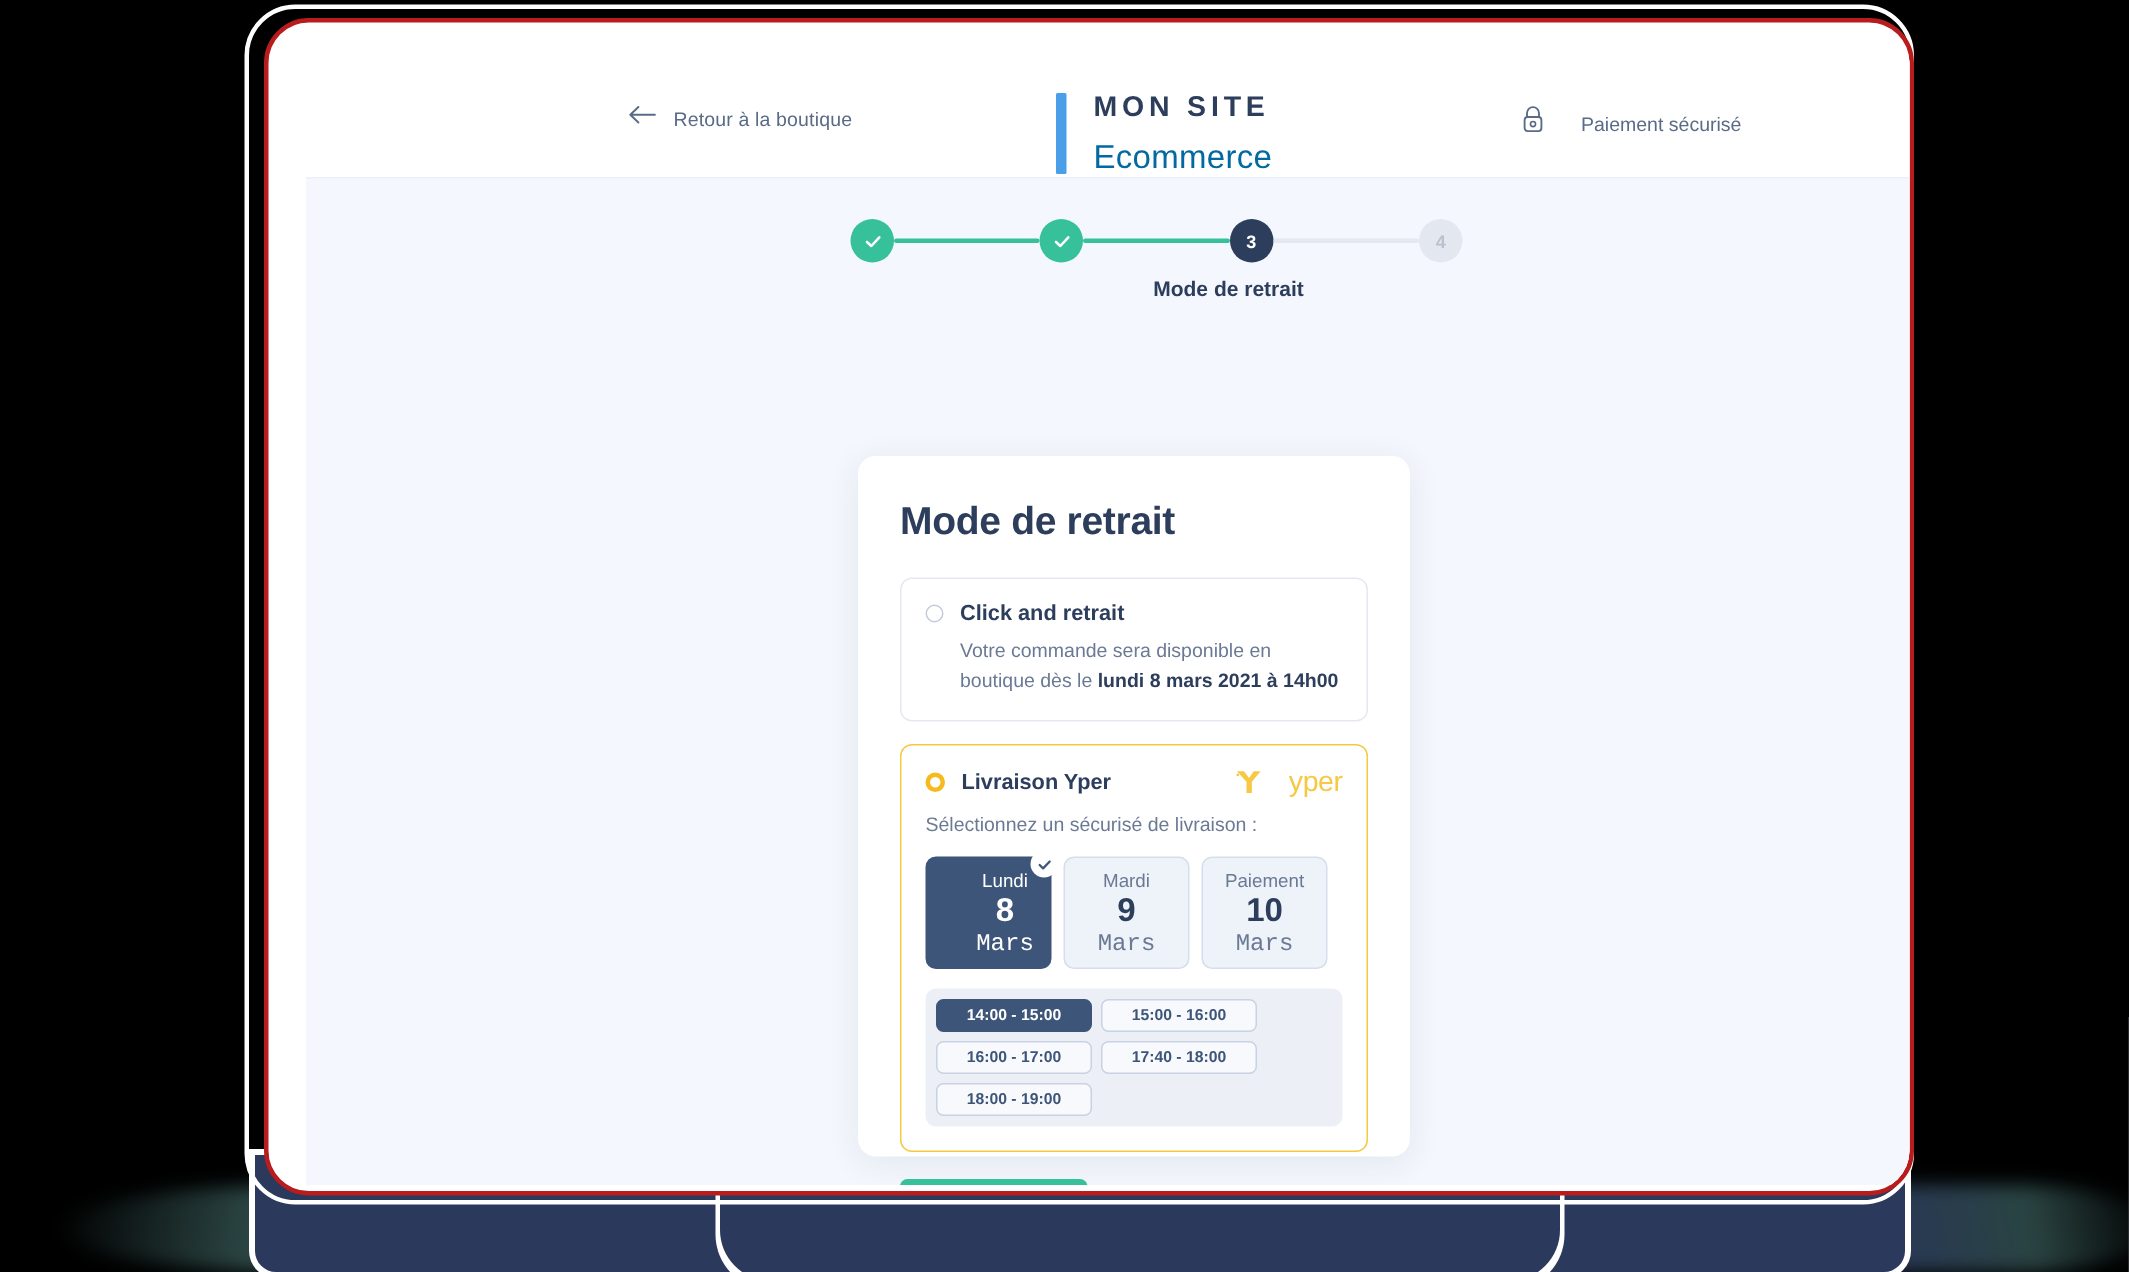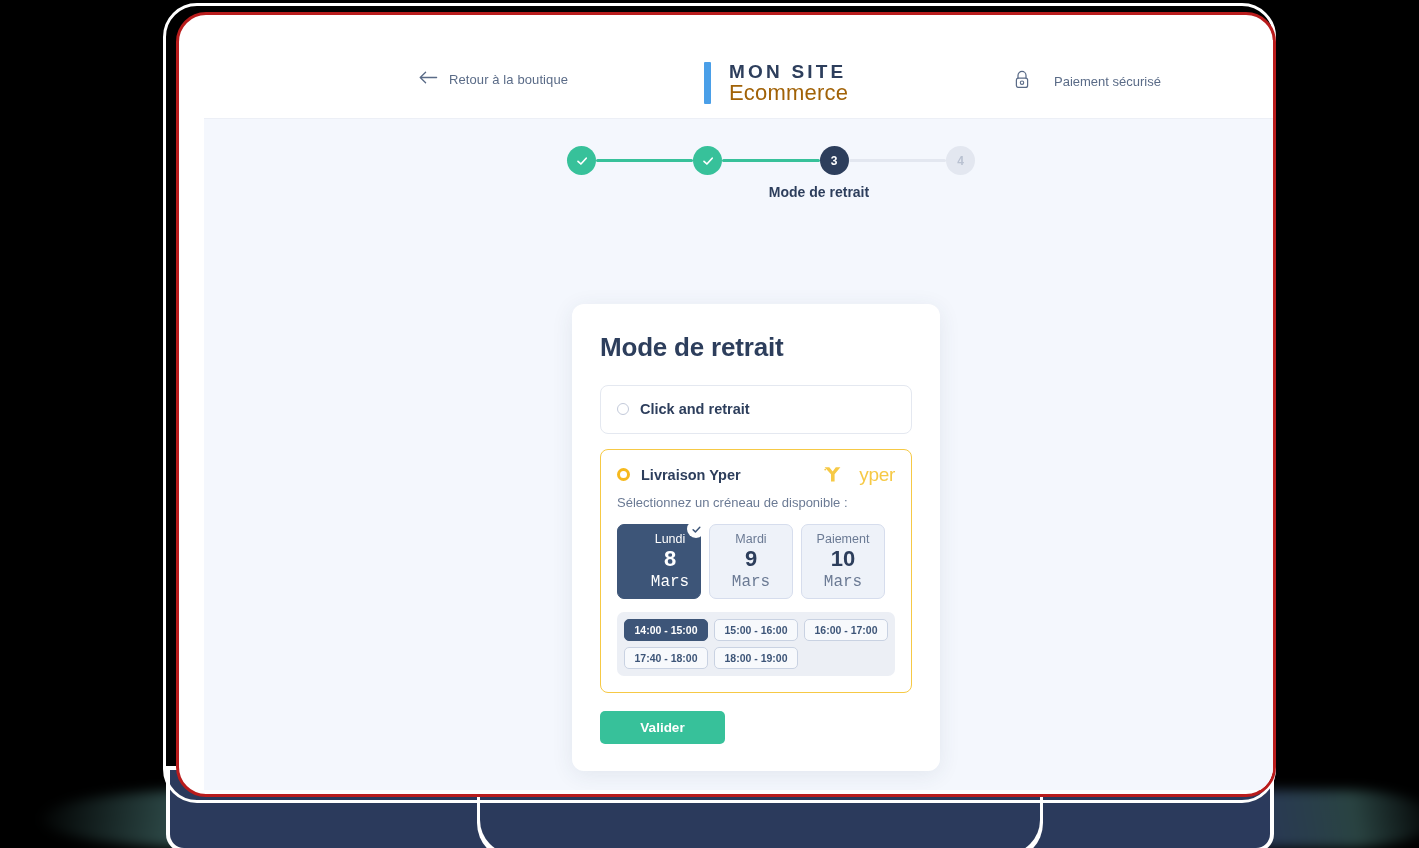--- a/index.html
+++ b/index.html
@@ -135,23 +135,23 @@
   }
   .brand-text { line-height: 1; }
   .brand-top {
     font-size: 19px;
     font-weight: bold;
     color: #2d3e5c;
     letter-spacing: 3.2px;
   }
   .brand-bottom {
     font-size: 22px;
-    color: #a16207;
+    color: #0369a1;
     letter-spacing: 0.2px;
-    margin-top: 1px;
+    margin-top: 13px;
   }
 
   .secure {
     position: absolute;
     left: 810px;
     top: 30px;
     display: flex;
     align-items: center;
     gap: 24px;
   }
@@ -353,21 +353,21 @@
   .slot-box {
     margin-top: 13px;
     background: #eceff5;
     border-radius: 7px;
     padding: 7px;
     display: flex;
     flex-wrap: wrap;
     gap: 6px;
   }
   .slot {
-    width: 84px;
+    width: 104px;
     height: 22px;
     border-radius: 5px;
     border: 1px solid #c9d2e2;
     background: #f7f9fc;
     display: flex;
     align-items: center;
     justify-content: center;
     font-size: 10.5px;
     font-weight: bold;
     color: #3d5578;
@@ -479,37 +479,40 @@
 
         <div class="card">
 
           <div class="card-title">Mode de retrait</div>
 
           <div class="option">
             <div class="option-head">
               <span class="radio"></span>
               <span class="option-title">Click and retrait</span>
             </div>
+            <div class="option-desc">
+              <span>Votre commande sera disponible en boutique dès le </span><b>lundi 8 mars 2021 à 14h00</b>
+            </div>
           </div>
 
           <div class="option selected">
             <div class="option-head">
               <span class="radio on"></span>
               <span class="option-title">Livraison Yper</span>
 
               <span class="yper-logo">
                 <svg width="19" height="19" viewBox="0 0 19 19">
                   <path d="M1.6 2.2 L8 9.2 L8 16.6 L11.6 16.6 L11.6 9.2 L17.4 2.2 L12.8 2.2 L9.7 6.6 L6.3 2.2 Z" fill="#f6c945"></path>
                   <circle cx="2.2" cy="4.6" r="0.9" fill="#f6c945"></circle>
                 </svg>
                 <span class="yper-word">yper</span>
               </span>
             </div>
 
-            <div class="slot-prompt">Sélectionnez un créneau de disponible :</div>
+            <div class="slot-prompt">Sélectionnez un sécurisé de livraison :</div>
 
             <div class="date-row">
 
               <div class="date-card selected">
                 <span class="date-day">Lundi</span>
                 <span class="date-num">8</span>
                 <span class="date-month">Mars</span>
                 <span class="date-check">
                   <svg width="15" height="15" viewBox="0 0 15 15">
                     <circle cx="7.5" cy="7.5" r="7.5" fill="#ffffff"></circle>

